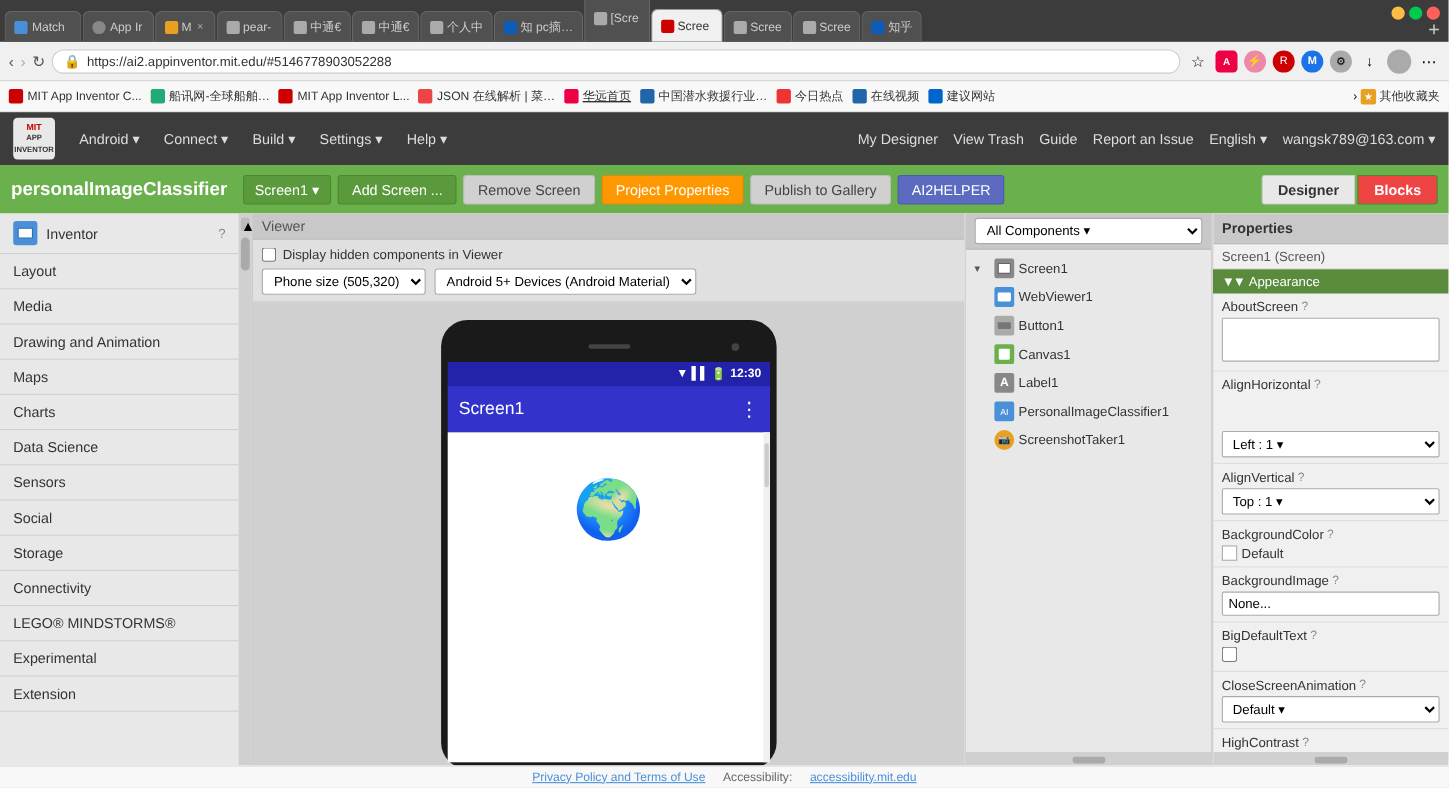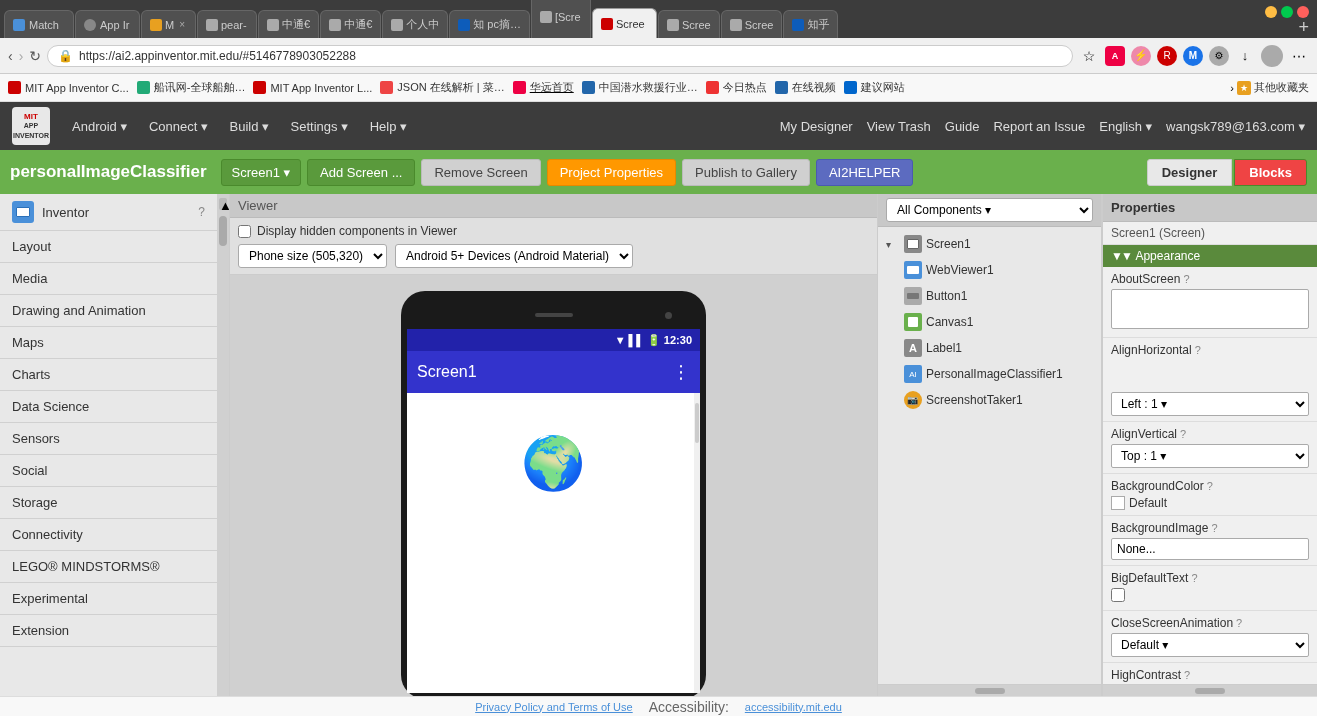--- a/index.html
+++ b/index.html
@@ -422,15 +422,15 @@
 
     <div style="height:12px;background:#d0d0d0;border-top:1px solid #ccc;display:flex;align-items:center;justify-content:center;">
       <div style="width:30px;height:6px;background:#aaa;border-radius:3px;"></div>
     </div>
   </div>
 
 </div>
 
 <div style="background:#f8f8f8;height:20px;display:flex;align-items:center;justify-content:center;gap:16px;border-top:1px solid #ddd;">
   <a style="color:#4a90d9;font-size:11px;text-decoration:underline;cursor:pointer;">Privacy Policy and Terms of Use</a>
-  <span style="font-size:14px;color:#666;">Accessibility:</span>
+  <span style="font-size:11px;color:#666;">Accessibility:</span>
   <a style="color:#4a90d9;font-size:11px;text-decoration:underline;cursor:pointer;">accessibility.mit.edu</a>
 </div>
 
 </body></html>

